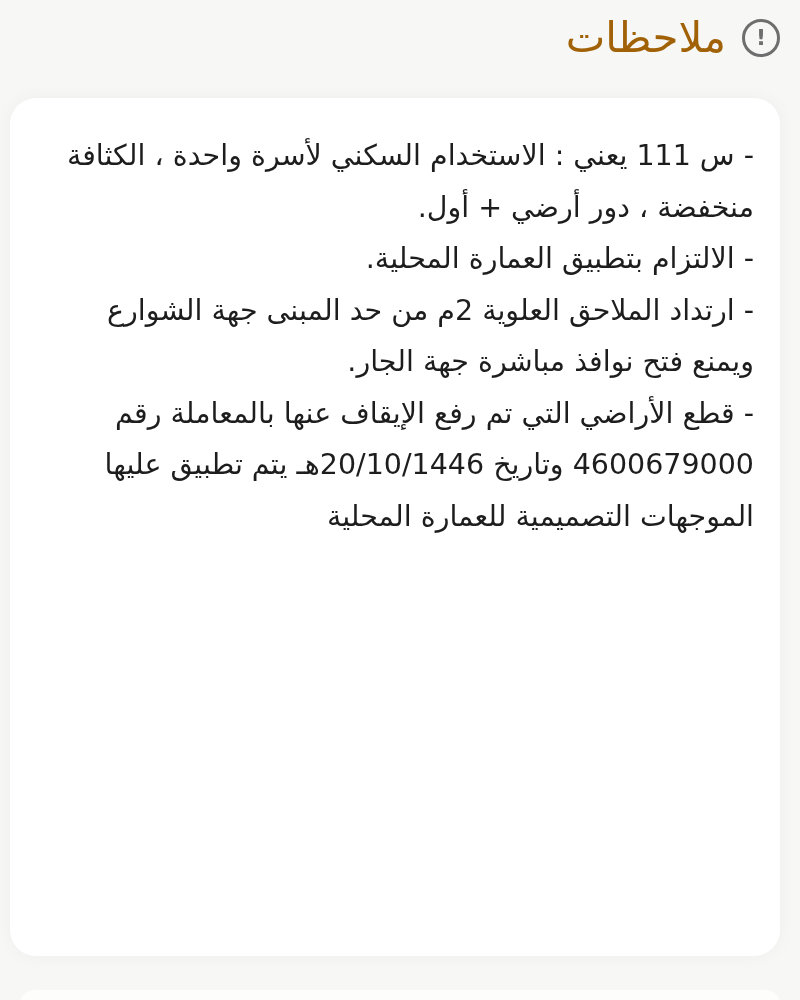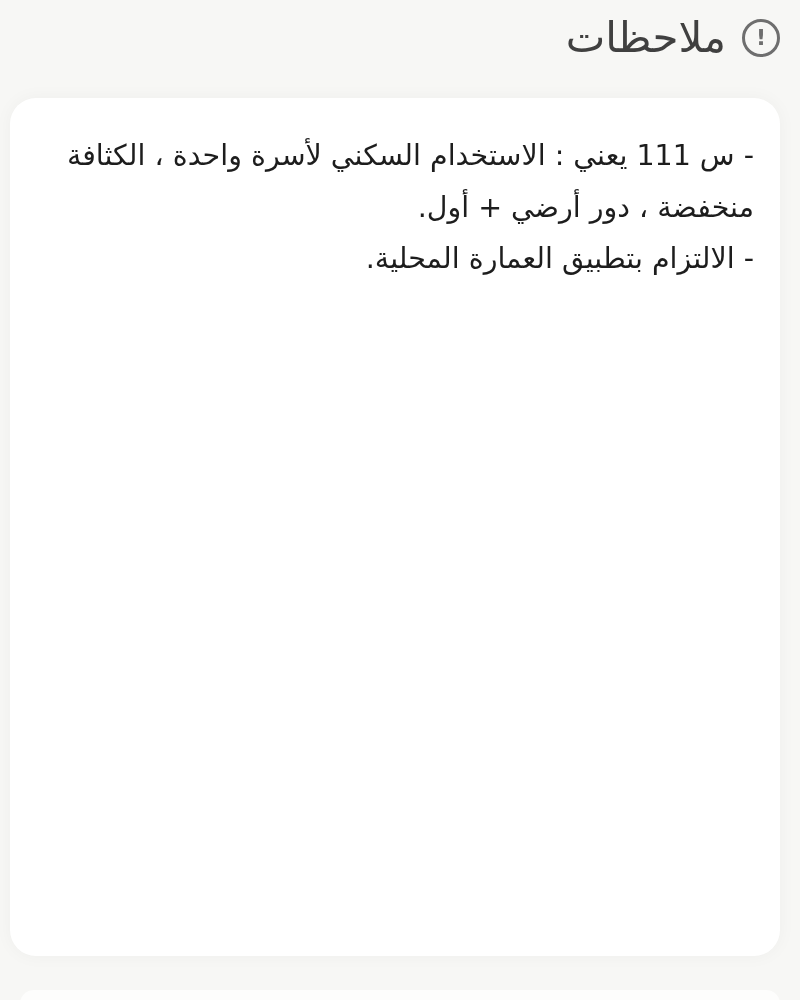--- a/index.html
+++ b/index.html
@@ -36,21 +36,21 @@
     align-items: center;
     justify-content: center;
     color: #6e6e6e;
     font-weight: bold;
     font-size: 22px;
     line-height: 1;
     font-family: "DejaVu Sans", sans-serif;
   }
   .section-title {
     font-size: 42px;
-    color: #404040;
+    color: #a16207;
     font-weight: normal;
     margin: 0;
     line-height: 1;
     letter-spacing: 0.5px;
   }
   .notes-card {
     position: absolute;
     top: 98px;
     left: 10px;
     width: 770px;
@@ -95,16 +95,18 @@
   <div class="section-header">
     <span class="info-icon">!</span>
     <h2 class="section-title">ملاحظات</h2>
   </div>
 
   <div class="notes-card"></div>
 
   <ul class="notes-text">
     <li>- س 111 يعني : الاستخدام السكني لأسرة واحدة ، الكثافة منخفضة ، دور أرضي + أول.</li>
     <li>- الالتزام بتطبيق العمارة المحلية.</li>
+    <li>- ارتداد الملاحق العلوية 2م من حد المبنى جهة الشوارع ويمنع فتح نوافذ مباشرة جهة الجار.</li>
+    <li>- قطع الأراضي التي تم رفع الإيقاف عنها بالمعاملة رقم 4600679000 وتاريخ 20/10/1446هـ يتم تطبيق عليها الموجهات التصميمية للعمارة المحلية</li>
   </ul>
 
   <div class="bottom-strip"></div>
 </div>
 
 </body></html>

